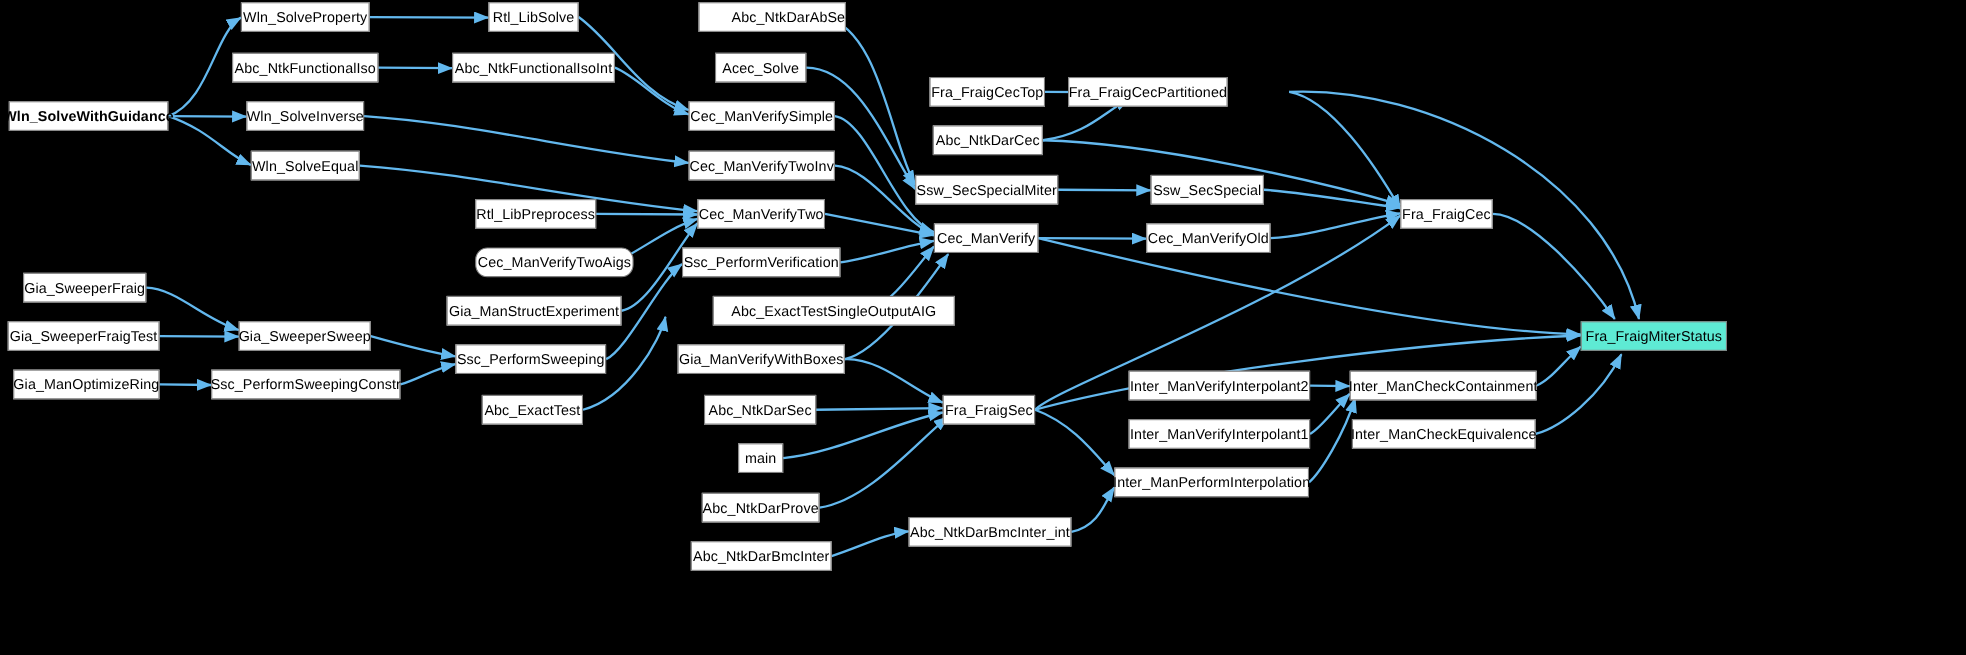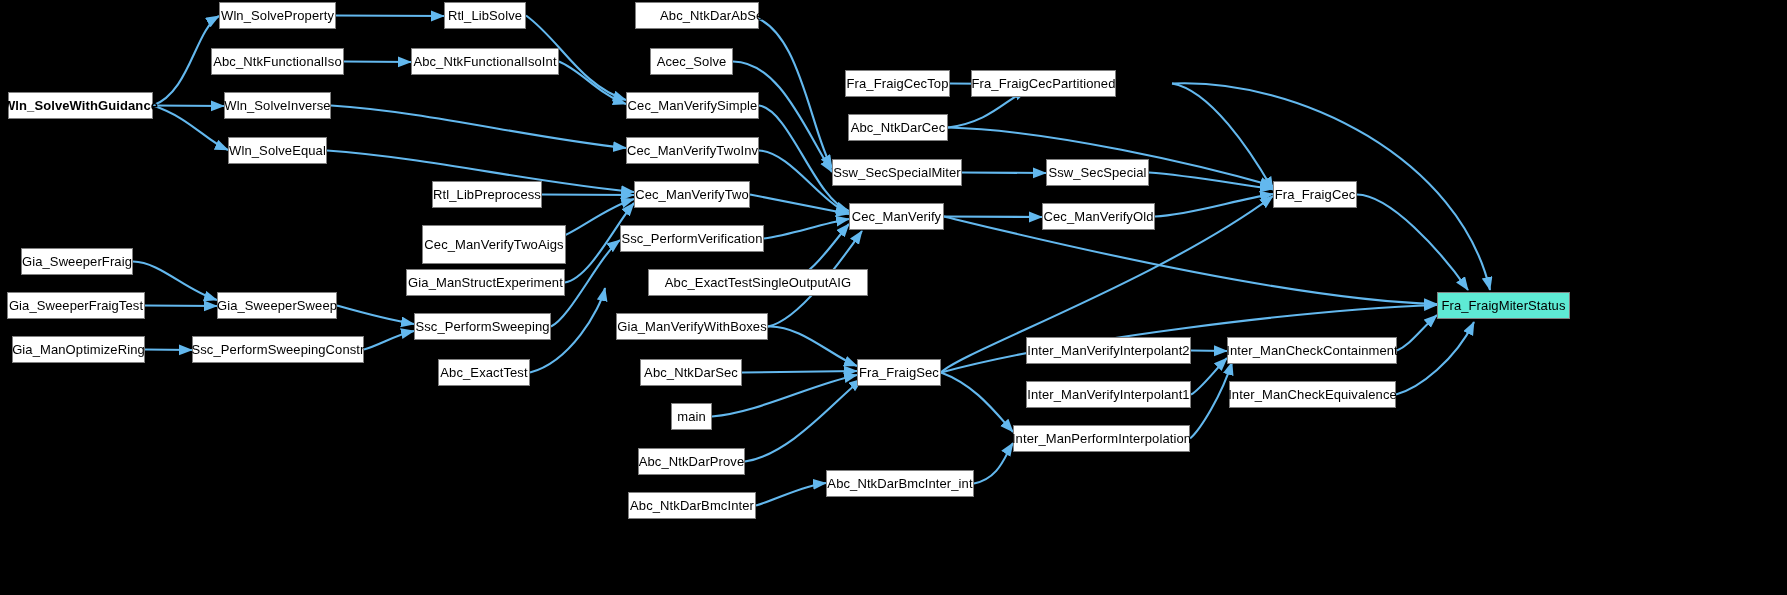--- a/index.html
+++ b/index.html
@@ -105,30 +105,30 @@
       <path d="M 1396 394.5 C 1420 388 1455 360 1474 322" fill="none" stroke="#63b8ee" stroke-width="2.1" marker-end="url(#arrowhead)"></path>
     </svg>
 <div class="node" style="left: 8px; top: 92px; width: 145px; height: 27px; font-weight: bold;">Wln_SolveWithGuidance</div>
     <div class="node" style="left: 219px; top: 2px; width: 117px; height: 27px;">Wln_SolveProperty</div>
     <div class="node" style="left: 211px; top: 48px; width: 133px; height: 27px;">Abc_NtkFunctionalIso</div>
     <div class="node" style="left: 224px; top: 92px; width: 107px; height: 27px;">Wln_SolveInverse</div>
     <div class="node" style="left: 228px; top: 137px; width: 99px; height: 27px;">Wln_SolveEqual</div>
     <div class="node" style="left: 444px; top: 2px; width: 82px; height: 27px;">Rtl_LibSolve</div>
     <div class="node" style="left: 411px; top: 48px; width: 148px; height: 27px;">Abc_NtkFunctionalIsoInt</div>
     <div class="node" style="left: 432px; top: 181px; width: 110px; height: 27px;">Rtl_LibPreprocess</div>
-    <div class="node" style="left: 422px; top: 225px; width: 144px; height: 39px;">Cec_ManVerifyTwoAigs</div>
+    <div class="node" style="left: 432px; top: 225px; width: 144px; height: 27px; border-radius: 11px;">Cec_ManVerifyTwoAigs</div>
     <div class="node" style="left: 406px; top: 269px; width: 159px; height: 27px;">Gia_ManStructExperiment</div>
     <div class="node" style="left: 414px; top: 313px; width: 137px; height: 27px;">Ssc_PerformSweeping</div>
     <div class="node" style="left: 438px; top: 359px; width: 92px; height: 27px;">Abc_ExactTest</div>
     <div class="node" style="left: 21px; top: 248px; width: 112px; height: 27px;">Gia_SweeperFraig</div>
     <div class="node" style="left: 7px; top: 292px; width: 138px; height: 27px;">Gia_SweeperFraigTest</div>
     <div class="node" style="left: 12px; top: 336px; width: 133px; height: 27px;">Gia_ManOptimizeRing</div>
     <div class="node" style="left: 217px; top: 292px; width: 120px; height: 27px;">Gia_SweeperSweep</div>
     <div class="node" style="left: 192px; top: 336px; width: 172px; height: 27px;">Ssc_PerformSweepingConstr</div>
-    <div class="node" style="left: 635px; top: 2px; width: 124px; height: 27px; padding-left: 36px;">Abc_NtkDarAbSec</div>
+    <div class="node" style="left: 635px; top: 2px; width: 134px; height: 27px; padding-left: 36px;">Abc_NtkDarAbSec</div>
     <div class="node" style="left: 650px; top: 48px; width: 83px; height: 27px;">Acec_Solve</div>
     <div class="node" style="left: 626px; top: 92px; width: 133px; height: 27px;">Cec_ManVerifySimple</div>
     <div class="node" style="left: 626px; top: 137px; width: 133px; height: 27px;">Cec_ManVerifyTwoInv</div>
     <div class="node" style="left: 634px; top: 181px; width: 116px; height: 27px;">Cec_ManVerifyTwo</div>
     <div class="node" style="left: 620px; top: 225px; width: 144px; height: 27px;">Ssc_PerformVerification</div>
     <div class="node" style="left: 605px; top: 269px; width: 220px; height: 27px; margin-left: 43px;">Abc_ExactTestSingleOutputAIG</div>
     <div class="node" style="left: 616px; top: 313px; width: 152px; height: 27px;">Gia_ManVerifyWithBoxes</div>
     <div class="node" style="left: 640px; top: 359px; width: 102px; height: 27px;">Abc_NtkDarSec</div>
     <div class="node" style="left: 671px; top: 403px; width: 41px; height: 27px;">main</div>
     <div class="node" style="left: 638px; top: 448px; width: 107px; height: 27px;">Abc_NtkDarProve</div>

